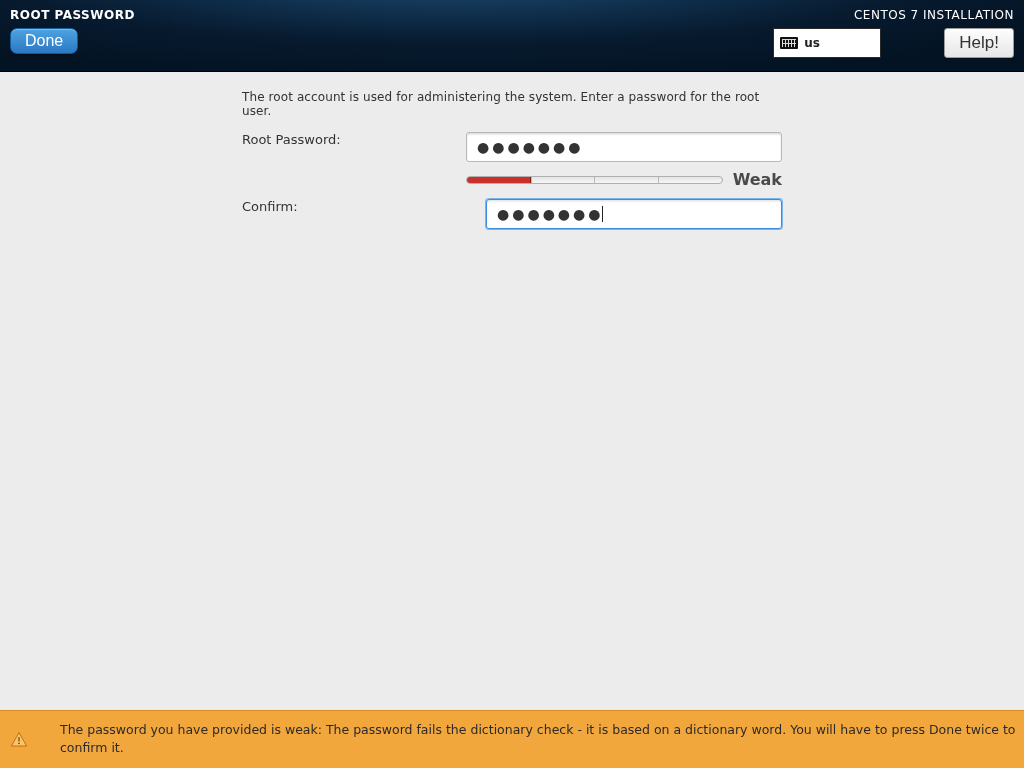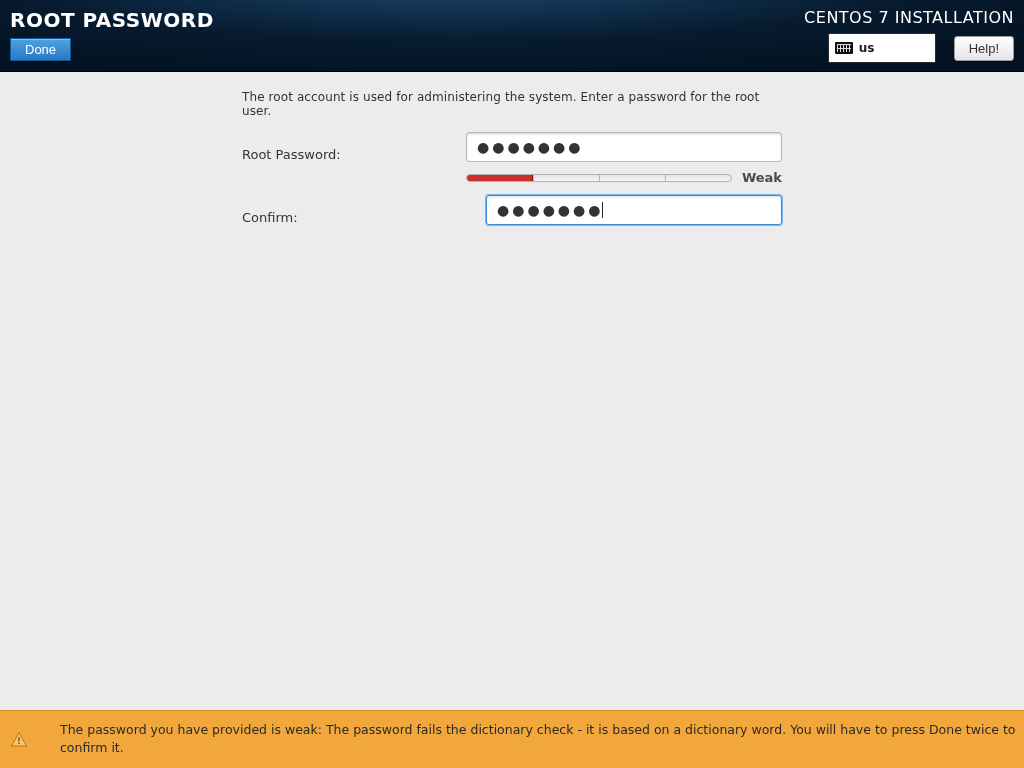--- a/index.html
+++ b/index.html
@@ -8,65 +8,66 @@
 
   
   .banner {
     height: 72px;
     background: radial-gradient(ellipse 70% 140% at 45% -30%, #1f4a70 0%, #0e2c48 40%, #071a2e 65%, #031323 100%);
     color: #fff;
     position: relative;
     border-bottom: 1px solid #000;
   }
   .banner-left { position: absolute; left: 10px; top: 8px; }
-  .page-title { font-size: 20px; font-weight: 600; letter-spacing: 0.5px; }
+  .page-title { font-size: 12px; font-weight: 600; letter-spacing: 0.5px; }
   .done-btn {
     margin-top: 6px;
     display: inline-block;
     padding: 3px 14px;
-    font-size: 13px;
+    font-size: 16px;
     color: #fff;
     background: linear-gradient(to bottom, #4fa3e0 0%, #2a78c3 100%);
     border: 1px solid #125a9a;
-    border-radius: 0;
+    border-radius: 7px;
     box-shadow: 0 1px 0 rgba(255,255,255,0.3) inset, 0 1px 1px rgba(0,0,0,0.4);
     cursor: pointer;
   }
   .banner-right { position: absolute; right: 10px; top: 8px; text-align: right; }
-  .inst-title { font-size: 16px; font-weight: 500; letter-spacing: 0.5px; margin-bottom: 6px; }
+  .inst-title { font-size: 12px; font-weight: 500; letter-spacing: 0.5px; margin-bottom: 6px; }
   .right-row { display: flex; justify-content: flex-end; align-items: center; gap: 18px; }
   .kb-selector {
     display: flex; align-items: center;
     background: #fff; color: #222;
     border: 1px solid #2a2a2a;
     width: 108px; height: 28px;
     padding: 14px 6px; gap: 6px;
     font-size: 12px; font-weight: 600;
     cursor: pointer;
   }
   .kb-icon { width: 18px; height: 12px; background:#111; position:relative; border-radius:1px; flex:0 0 auto; }
   .kb-icon::before { content:""; position:absolute; inset:2px; background:
     repeating-linear-gradient(to right, #fff 0 1px, transparent 1px 3px),
     repeating-linear-gradient(to bottom, #fff 0 1px, transparent 1px 4px);
     opacity:0.85; }
   .help-btn {
     padding: 4px 14px;
-    font-size: 13px;
+    font-size: 17px;
     color: #333;
     background: linear-gradient(to bottom, #fdfdfd 0%, #e6e6e6 100%);
     border: 1px solid #9c9c9c;
     border-radius: 3px;
     box-shadow: 0 1px 0 #fff inset, 0 1px 1px rgba(0,0,0,0.3);
     cursor: pointer;
+    margin-left: 45px;
   }
 
   
   .content { padding: 18px 242px 0 242px; color:#333; }
   .intro { font-size: 12px; margin-bottom: 14px; letter-spacing: 0.1px; }
-  .form-row { display: flex; align-items: flex-end; margin-bottom: 8px; }
+  .form-row { display: flex; align-items: flex-start; margin-bottom: 8px; }
   .form-row.gap-top { margin-top: 10px; gap: 20px; }
   .form-label { width: 224px; font-size: 13px; flex: 0 0 auto; }
   .text-input {
     width: 318px; height: 30px;
     padding: 0 10px;
     font-size: 14px; letter-spacing: 3px;
     border: 1px solid #b8b8b8;
     border-radius: 3px;
     background: linear-gradient(to bottom, #f3f3f3 0%, #ffffff 14%);
     box-shadow: inset 0 1px 2px rgba(0,0,0,0.12);
@@ -87,21 +88,21 @@
     background: linear-gradient(to bottom, #e4e4e4, #f6f6f6);
     position: relative; overflow: hidden;
   }
   .strength-ticks { position:absolute; inset:0; }
   .strength-ticks span { position:absolute; top:0; bottom:0; width:1px; background:#b9b9b9; }
   .strength-fill {
     position:absolute; top:0; bottom:0; left:0;
     background: linear-gradient(to bottom, #d63b32, #b5201a);
     border-right:1px solid #8e1812;
   }
-  .strength-label { font-size:13px; font-weight:600; color:#4a4a4a; }
+  .strength-label { font-size:16px; font-weight:600; color:#4a4a4a; }
 
   
   .warn-bar {
     position:absolute; left:0; right:0; bottom:0;
     background:#f2a73d;
     border-top:1px solid #d88a20;
     padding:10px 3px 12px 60px;
     font-size:12.5px; color:#2b2b2b;
     line-height:1.4;
     min-height:54px;

